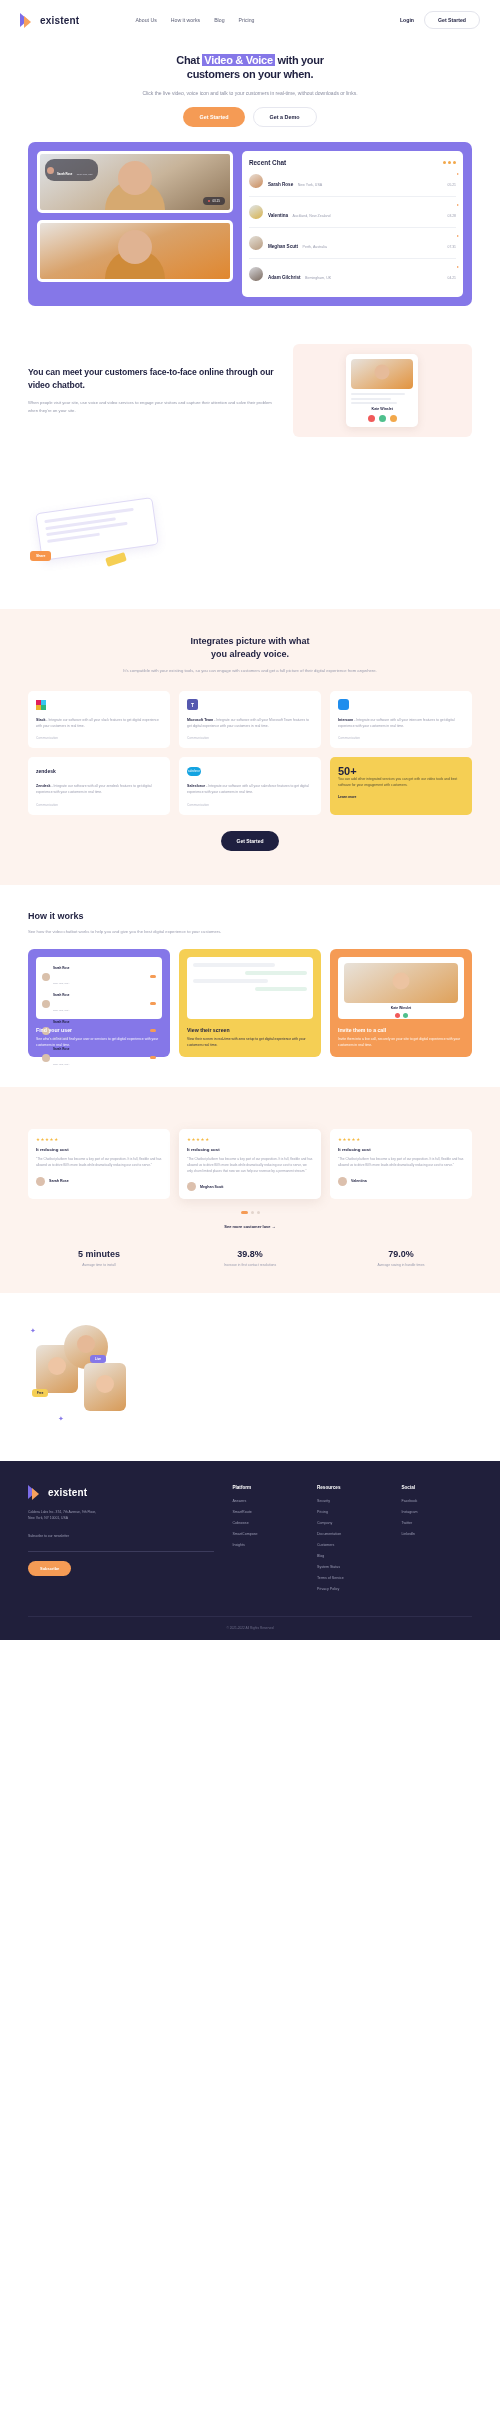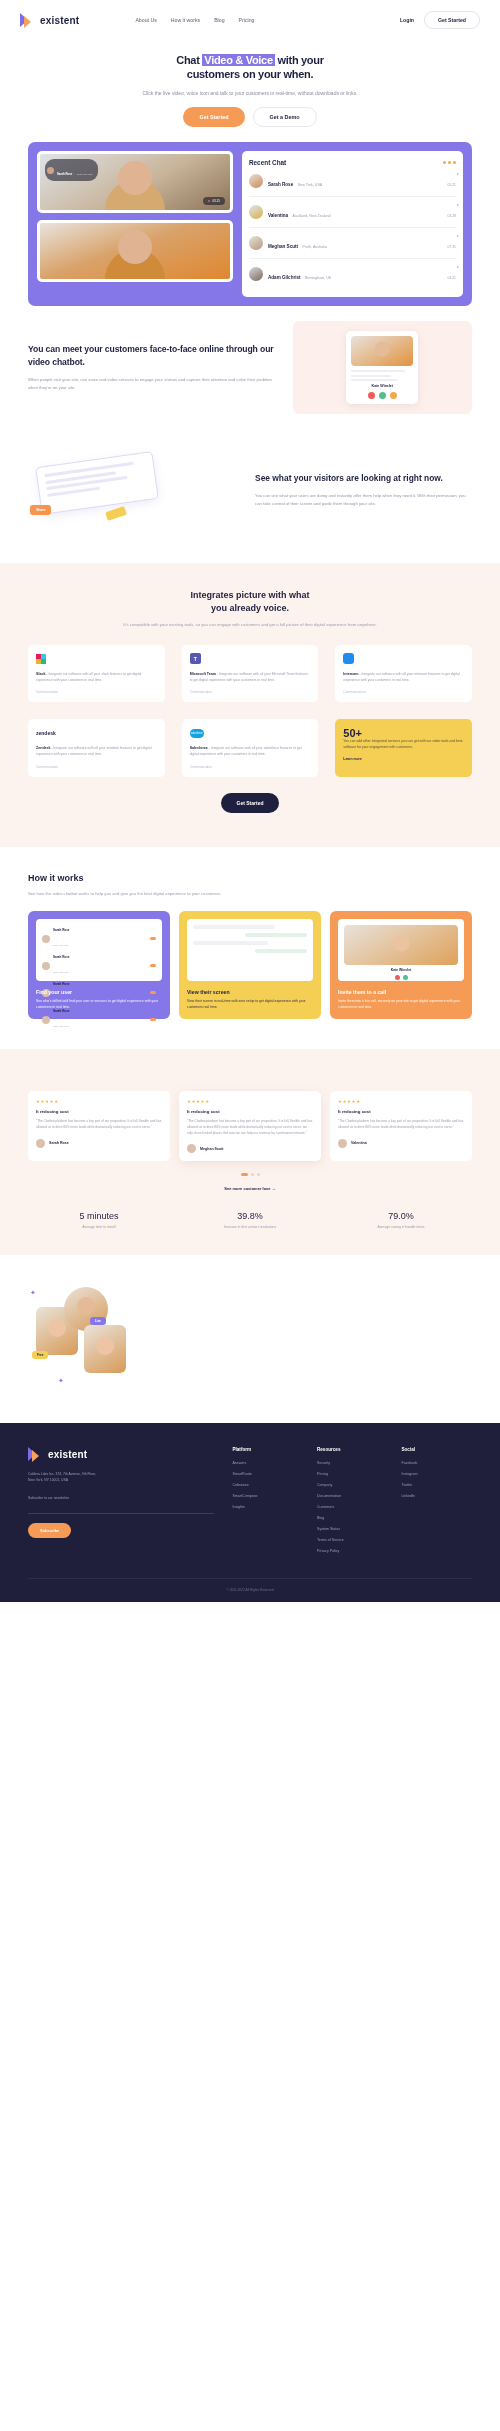--- a/index.html
+++ b/index.html
@@ -108,21 +108,21 @@
   .ch-av.a4 { background: linear-gradient(150deg,#d8d8dc,#7b6a5e); }
   .ch-txt { flex: 1; min-width: 0; }
   .ch-name { font-size: 4.6px; font-weight: bold; color: #1f2040; line-height: 1.4; }
   .ch-loc { font-size: 3.6px; color: #9b9eb0; line-height: 1.5; }
   .ch-meta { text-align: right; }
   .ch-time { font-size: 3.4px; color: #9b9eb0; }
   .cam-ic { width: 6px; height: 4px; background: #f59b55; border-radius: 1px; margin: 2px 0 0 auto; position: relative; }
   .cam-ic:after { content:''; position:absolute; right:-3px; top:.6px; border-left:2.6px solid #f59b55; border-top:1.4px solid transparent; border-bottom:1.4px solid transparent; }
 
   
-  .sec { padding: 15px 28px; }
+  .sec { padding: 38px 28px; }
   .two-col { display: flex; gap: 16px; align-items: center; }
   .s2-text { width: 56%; }
   .s2-text h2 { font-size: 8.6px; line-height: 1.45; font-weight: bold; letter-spacing: -.1px; }
   .s2-text p { font-size: 4.2px; color: #9397a9; line-height: 1.85; margin-top: 8px; }
   .s2-img {
     flex: 1; background: #fdf0ec; border-radius: 6px; padding: 10px;
     display: flex; justify-content: center;
   }
   .phone {
     width: 72px; background: #fff; border-radius: 5px; padding: 5px;
@@ -160,21 +160,21 @@
     background: #f5cf54; border-radius: 2px; transform: rotate(-18deg);
   }
   .s3-text { flex: 1; }
   .s3-text h2 { font-size: 8.4px; line-height: 1.45; font-weight: bold; }
   .s3-text p { font-size: 4.2px; color: #9397a9; line-height: 1.85; margin-top: 8px; }
 
   
   .integ { background: #fdf3ee; padding: 26px 28px 34px; text-align: center; }
   .integ h2 { font-size: 9px; line-height: 1.4; font-weight: bold; }
   .integ > p { font-size: 4.2px; color: #9a9cae; line-height: 1.8; margin-top: 7px; }
-  .grid { display: grid; grid-template-columns: 1fr 1fr 1fr; gap: 17px; margin-top: 16px; text-align: left; }
+  .grid { display: grid; grid-template-columns: 1fr 1fr 1fr; gap: 9px; margin-top: 16px; text-align: left; }
   .icard { background: #fff; border-radius: 5px; padding: 8px; min-height: 56px; }
   .icard .ico { height: 12px; margin-bottom: 6px; display: flex; align-items: center; }
   .icard .body { font-size: 3.4px; color: #9a9cae; line-height: 1.7; }
   .icard .body b { color: #1f2040; font-size: 3.6px; }
   .icard .tagline { font-size: 3.2px; color: #b9bbc9; margin-top: 7px; }
   .icard.big { background: #f5cf54; }
   .icard.big .num { font-size: 11px; font-weight: bold; color: #1f2040; }
   .icard.big .body { color: #5b5433; }
   .icard.big .link { font-size: 3.4px; font-weight: bold; color: #1f2040; margin-top: 6px; }
   .slack { display: flex; flex-wrap: wrap; width: 11px; }
@@ -221,21 +221,21 @@
   .tcard h4 { font-size: 4.4px; font-weight: bold; margin-top: 5px; }
   .tcard p { font-size: 3.2px; color: #9a9cae; line-height: 1.75; margin-top: 5px; }
   .tuser { display: flex; align-items: center; gap: 4px; margin-top: 8px; }
   .tuser .av { width: 9px; height: 9px; border-radius: 50%; background: #dcc0ad; }
   .tuser .nm { font-size: 3.6px; font-weight: bold; }
   .dots { display: flex; justify-content: center; gap: 3px; margin-top: 12px; }
   .dots i { width: 3px; height: 3px; border-radius: 50%; background: #e3d5cd; display: block; }
   .dots i.on { background: #f59b55; width: 7px; border-radius: 3px; }
   .morelink { font-size: 4px; color: #1f2040; font-weight: bold; margin-top: 10px; display: block; }
   .stats { display: grid; grid-template-columns: 1fr 1fr 1fr; gap: 9px; margin-top: 20px; }
-  .stat .v { font-size: 9px; font-weight: normal; }
+  .stat .v { font-size: 9px; font-weight: bold; }
   .stat .l { font-size: 3.4px; color: #9a9cae; margin-top: 4px; }
 
   
   .cta { padding: 26px 28px 30px; display: flex; gap: 14px; align-items: center; }
   .cta-vis { width: 48%; position: relative; height: 112px; }
   .cta-vis .ph {
     position: absolute; border-radius: 6px; overflow: hidden;
     background: linear-gradient(150deg,#e9e3db,#d79a57);
   }
   .cta-vis .p1 { left: 8px; top: 26px; width: 42px; height: 48px; }
@@ -409,24 +409,20 @@
   <div class="s3">
     <div class="s3-visual">
       <div class="s3-card">
         <div class="bar w1"></div>
           <div class="bar w2"></div>
           <div class="bar w3"></div>
           <div class="bar w4"></div>
       </div>
       <span class="s3-tag">Share</span>
       <span class="s3-chip"></span>
-    </div>
-    <div class="s3-text">
-      <h2>See what your visitors are looking at right now.</h2>
-      <p>You can see what your users are doing and instantly offer them help when they need it. With their permission, you can take control of their screen and guide them through your site.</p>
     </div>
   </div>
 
   <div class="integ">
     <h2><span>Integrates picture with what</span><br><span>you already voice.</span></h2>
     <p>It's compatible with your existing tools, so you can engage with customers and get a full picture of their digital experience from anywhere.</p>
     <div class="grid">
       <div class="icard">
         <div class="ico">
             <span class="slack">

